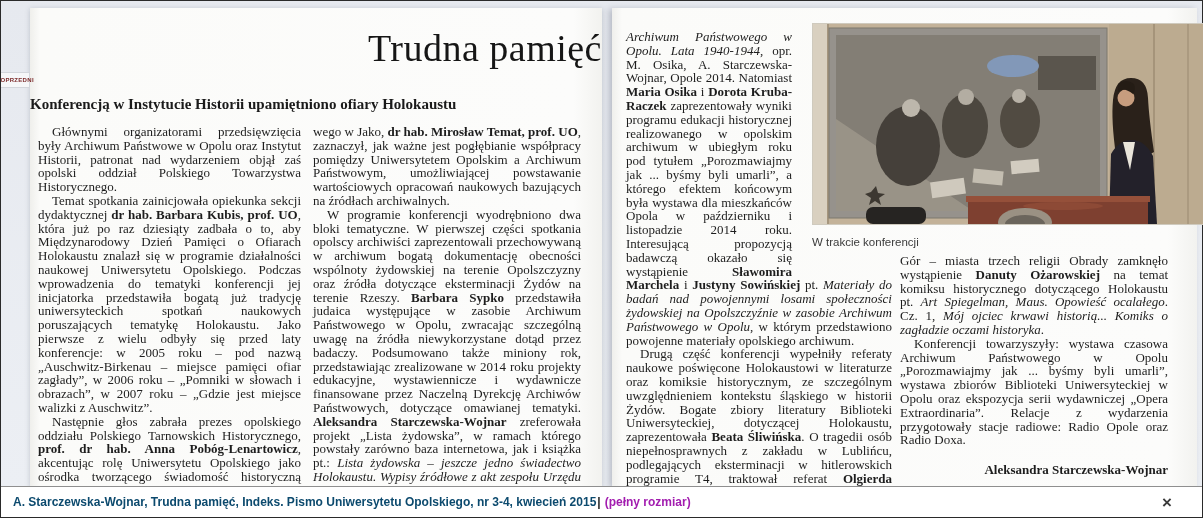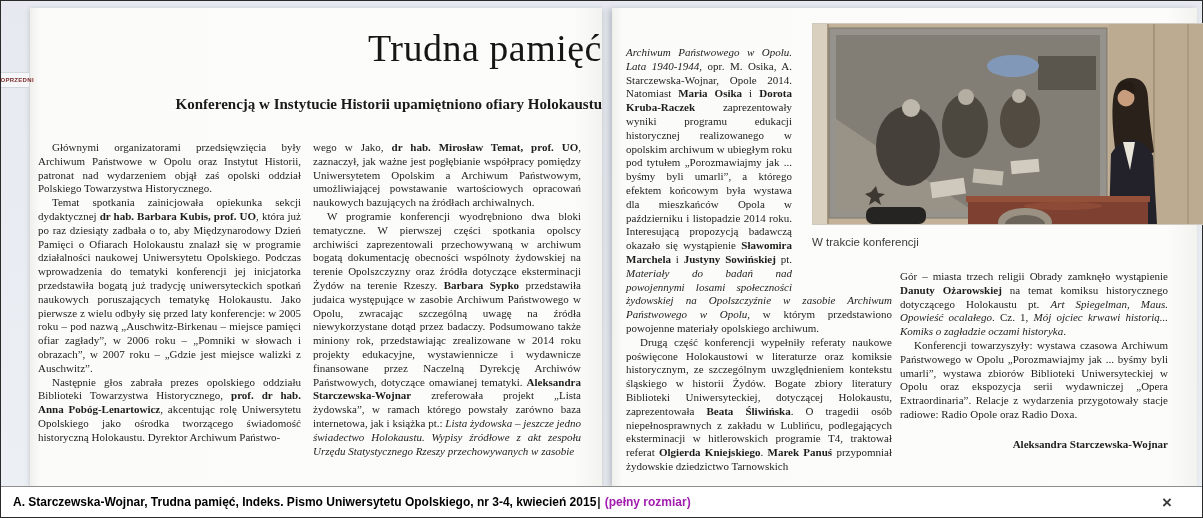--- a/index.html
+++ b/index.html
@@ -11,59 +11,59 @@
   .page{position:absolute;top:7px;height:479px;background:linear-gradient(90deg,#efefec 0px,#fbfbf9 10px,#fcfcfb 95%,#f2f2ef 100%);box-shadow:0 1px 5px rgba(60,70,90,.25);}
   .page-left{left:29px;width:572px;}
   .page-right{left:611px;width:585px;box-shadow:-3px 1px 6px rgba(60,70,90,.28);}
 
   
   .prev-tab{position:absolute;left:0;top:71px;width:28px;height:14px;background:#f6f7f9;border:1px solid #d3d6dc;border-left:none;display:flex;align-items:center;justify-content:center;cursor:pointer;}
   .prev-tab span{font-family:"Liberation Sans",sans-serif;font-size:6px;font-weight:bold;letter-spacing:.3px;color:#7c2b2b;}
 
   
   .title{position:absolute;left:0;top:18px;width:100%;text-align:right;font-size:38px;color:#161616;letter-spacing:.5px;}
-  .subtitle{position:absolute;left:0;top:88px;width:100%;text-align:right;font-weight:bold;font-size:15px;color:#1a1a1a;}
-  .col{position:absolute;font-size:11px;line-height:13.8px;color:#1d1d1d;text-align:justify;margin-top:16px;}
+  .subtitle{position:absolute;left:0;top:88px;width:100%;text-align:left;font-weight:bold;font-size:15px;color:#1a1a1a;}
+  .col{position:absolute;font-size:13px;line-height:13.8px;color:#1d1d1d;text-align:justify;}
   .col p{margin:0;}
   .col p.indent{text-indent:14px;}
   .b{font-weight:bold;}
   .i{font-style:italic;}
   .lcol1{left:8px;top:117px;width:263px;}
   .lcol2{left:283px;top:117px;width:268px;}
   .rcol1{left:14px;top:22px;width:266px;}
   .rcol2{left:288px;top:246px;width:268px;}
   .photo-spacer{float:right;width:100px;height:240px;}
   .byline{text-align:right;font-weight:bold;margin-top:16px;}
 
   
   .photo-fig{position:absolute;left:184px;top:15px;width:395px;padding-left:16px;}
   .photo{display:block;width:395px;height:200px;border:1px solid #cfcabe;background:#fff;}
   .photo-caption{margin-top:11px;font-family:"Liberation Sans",sans-serif;font-size:11.5px;color:#3c3c3c;}
 
   
   .footer{position:absolute;left:0;bottom:0;width:1201px;height:31px;background:#ffffff;border-top:1px solid #8f8f8f;display:flex;align-items:center;box-sizing:border-box;padding:0 12px;font-family:"Liberation Sans",sans-serif;}
-  .footer .cite{font-size:12px;font-weight:bold;color:#000000;white-space:nowrap;}
+  .footer .cite{font-size:12px;font-weight:bold;color:#0c4a6e;white-space:nowrap;}
   .footer .sep{font-size:12px;font-weight:bold;color:#1c1c1c;margin:0 4px 0 1px;}
   .footer .full-link{font-size:12px;font-weight:bold;text-decoration:none;cursor:pointer;}
   .footer .close{margin-left:auto;margin-right:18px;font-size:17px;font-weight:bold;color:#3a3a3a;cursor:pointer;line-height:1;}
 </style>
 </head>
 <body>
 
 <div class="frame">
 
   <div class="doc-area">
 
     <div class="page page-left">
       <div class="title">Trudna pamięć</div>
       <div class="subtitle">Konferencją w Instytucie Historii upamiętniono ofiary Holokaustu</div>
       <div class="col lcol1">
           <p class="indent"><span>Głównymi organizatorami przedsięwzięcia były Archiwum Państwowe w Opolu oraz Instytut Historii, patronat nad wydarzeniem objął zaś opolski oddział Polskiego Towarzystwa Historycznego.</span></p>
           <p class="indent"><span>Temat spotkania zainicjowała opiekunka sekcji dydaktycznej </span><span class="b">dr hab. Barbara Kubis, prof. UO</span><span>, która już po raz dziesiąty zadbała o to, aby Międzynarodowy Dzień Pamięci o Ofiarach Holokaustu znalazł się w programie działalności naukowej Uniwersytetu Opolskiego. Podczas wprowadzenia do tematyki konferencji jej inicjatorka przedstawiła bogatą już tradycję uniwersyteckich spotkań naukowych poruszających tematykę Holokaustu. Jako pierwsze z wielu odbyły się przed laty konferencje: w 2005 roku – pod nazwą „Auschwitz-Birkenau – miejsce pamięci ofiar zagłady”, w 2006 roku – „Pomniki w słowach i obrazach”, w 2007 roku – „Gdzie jest miejsce walizki z Auschwitz”.</span></p>
-          <p class="indent"><span>Następnie głos zabrała prezes opolskiego oddziału Biblioteki Towarzystwa Historycznego, </span><span class="b">prof. dr hab. Anna Pobóg-Lenartowicz</span><span>, akcentując rolę Uniwersytetu Opolskiego jako ośrodka tworzącego świadomość historyczną Holokaustu. Dyrektor Archiwum Państwo-</span></p>
+          <p class="indent"><span>Następnie głos zabrała prezes opolskiego oddziału Polskiego Tarnowskich Historycznego, </span><span class="b">prof. dr hab. Anna Pobóg-Lenartowicz</span><span>, akcentując rolę Uniwersytetu Opolskiego jako ośrodka tworzącego świadomość historyczną Holokaustu. Dyrektor Archiwum Państwo-</span></p>
         </div>
       <div class="col lcol2">
           <p class=""><span>wego w Jako, </span><span class="b">dr hab. Mirosław Temat, prof. UO</span><span>, zaznaczył, jak ważne jest pogłębianie współpracy pomiędzy Uniwersytetem Opolskim a Archiwum Państwowym, umożliwiającej powstawanie wartościowych opracowań naukowych bazujących na źródłach archiwalnych.</span></p>
           <p class="indent"><span>W programie konferencji wyodrębniono dwa bloki tematyczne. W pierwszej części spotkania opolscy archiwiści zaprezentowali przechowywaną w archiwum bogatą dokumentację obecności wspólnoty żydowskiej na terenie Opolszczyzny oraz źródła dotyczące eksterminacji Żydów na terenie Rzeszy. </span><span class="b">Barbara Sypko</span><span> przedstawiła judaica występujące w zasobie Archiwum Państwowego w Opolu, zwracając szczególną uwagę na źródła niewykorzystane dotąd przez badaczy. Podsumowano także miniony rok, przedstawiając zrealizowane w 2014 roku projekty edukacyjne, wystawiennicze i wydawnicze finansowane przez Naczelną Dyrekcję Archiwów Państwowych, dotyczące omawianej tematyki. </span><span class="b">Aleksandra Starczewska-Wojnar</span><span> zreferowała projekt „Lista żydowska”, w ramach którego powstały zarówno baza internetowa, jak i książka pt.: </span><span class="i">Lista żydowska – jeszcze jedno świadectwo Holokaustu. Wypisy źródłowe z akt zespołu Urzędu Statystycznego Rzeszy przechowywanych w zasobie</span></p>
         </div>
     </div>
 
     <div class="page page-right">
 
       <figure class="photo-fig" style="margin:0">

